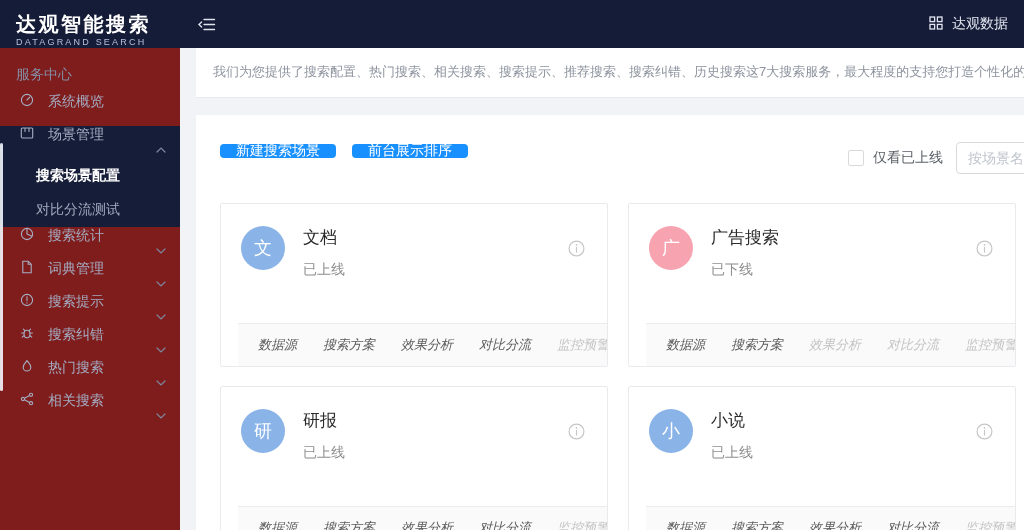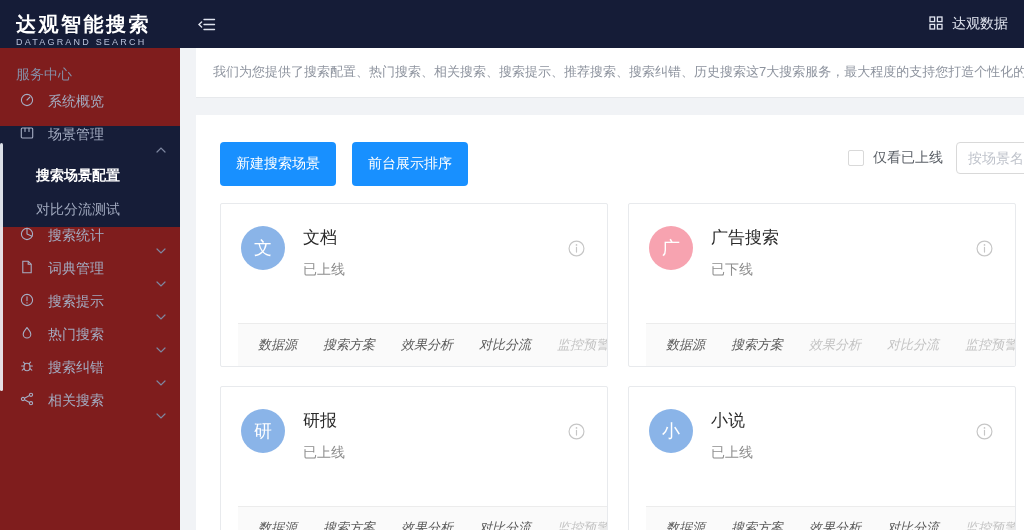--- a/index.html
+++ b/index.html
@@ -27,21 +27,21 @@
   .submenu-item { height:34px; display:flex; align-items:center; padding-left:36px; cursor:pointer; font-size:14px; color:#a3abc0; white-space:nowrap; }
   .submenu-item.active { color:#ffffff; font-weight:bold; }
 
   
   .content { position:absolute; left:180px; top:48px; width:844px; height:482px; background:#f1f3f6; }
   .banner { position:absolute; left:16px; top:0; width:860px; height:50px; background:#ffffff; border-bottom:1px solid #e7e9ec; padding:15px 0 0 17px; }
   .banner-text { color:#8d939e; font-size:13px; white-space:nowrap; overflow:hidden; }
   .panel { position:absolute; left:16px; top:67px; width:860px; height:520px; background:#ffffff; }
 
   .toolbar { position:relative; padding:27px 0 0 24px; height:59px; }
-  .btn-primary { display:inline-flex; align-items:center; justify-content:center; height:44px; padding:0 16px; background:#1890ff; color:#ffffff; font-size:14px; border:none; border-radius:4px; margin-right:12px; cursor:pointer; font-family:inherit; }
+  .btn-primary { display:inline-flex; align-items:center; justify-content:center; height:14px; padding:0 16px; background:#1890ff; color:#ffffff; font-size:14px; border:none; border-radius:4px; margin-right:12px; cursor:pointer; font-family:inherit; }
   .toolbar-right { position:absolute; left:652px; top:27px; height:32px; display:flex; align-items:center; }
   .checkbox { width:16px; height:16px; border:1px solid #d9d9d9; border-radius:2px; background:#fff; cursor:pointer; flex:0 0 auto; }
   .check-label { margin-left:9px; color:#5a5f66; font-size:14px; white-space:nowrap; cursor:pointer; }
   .scene-search-input { margin-left:13px; width:150px; height:32px; border:1px solid #d9d9d9; border-radius:4px; padding:0 11px; font-size:14px; color:#333; font-family:inherit; outline:none; }
   .scene-search-input::placeholder { color:#c0c4cc; }
 
   .cards-grid { margin:29px 0 0 24px; display:grid; grid-template-columns:388px 388px; grid-auto-rows:164px; gap:19px 20px; }
   .card { position:relative; background:#fff; border:1px solid #e8eaed; border-radius:2px; overflow:hidden; }
   .card-body { display:flex; padding:22px 20px 0 20px; }
   .avatar { width:44px; height:44px; border-radius:50%; color:#ffffff; font-size:18px; display:flex; align-items:center; justify-content:center; flex:0 0 auto; }
@@ -154,36 +154,36 @@
     <span class="mi-label">搜索提示</span>
     <span class="chev">
       <svg width="10" height="6" viewBox="0 0 10 6" fill="none" stroke="#7e87a0" stroke-width="1.2" stroke-linecap="round">
           <polyline points="1,1 5,5 9,1"></polyline>
         </svg>
     </span>
   </div>
 
   <div class="menu-item">
     <svg class="mi-icon" width="14" height="14" viewBox="0 0 14 14" fill="none" stroke="#a6aec4" stroke-width="1.1">
-      <path d="M7 1.6C5.8 3.8 3.2 5.2 3.2 8.2a3.8 3.8 0 0 0 7.6 0C10.8 5.2 8.2 3.8 7 1.6z" stroke-linejoin="round"></path>
-    </svg>
-    <span class="mi-label">热门搜索</span>
-    <span class="chev">
-      <svg width="10" height="6" viewBox="0 0 10 6" fill="none" stroke="#7e87a0" stroke-width="1.2" stroke-linecap="round">
-          <polyline points="1,1 5,5 9,1"></polyline>
-        </svg>
-    </span>
-  </div>
-
-  <div class="menu-item">
-    <svg class="mi-icon" width="14" height="14" viewBox="0 0 14 14" fill="none" stroke="#a6aec4" stroke-width="1.1">
       <ellipse cx="7" cy="8" rx="3" ry="3.8"></ellipse>
         <path d="M4.8 4.6 3.4 3.2 M9.2 4.6l1.4-1.4 M4 7H1.6 M4 9.6l-1.8 1.6 M10 7h2.4 M10 9.6l1.8 1.6" stroke-linecap="round"></path>
     </svg>
     <span class="mi-label">搜索纠错</span>
+    <span class="chev">
+      <svg width="10" height="6" viewBox="0 0 10 6" fill="none" stroke="#7e87a0" stroke-width="1.2" stroke-linecap="round">
+          <polyline points="1,1 5,5 9,1"></polyline>
+        </svg>
+    </span>
+  </div>
+
+  <div class="menu-item">
+    <svg class="mi-icon" width="14" height="14" viewBox="0 0 14 14" fill="none" stroke="#a6aec4" stroke-width="1.1">
+      <path d="M7 1.6C5.8 3.8 3.2 5.2 3.2 8.2a3.8 3.8 0 0 0 7.6 0C10.8 5.2 8.2 3.8 7 1.6z" stroke-linejoin="round"></path>
+    </svg>
+    <span class="mi-label">热门搜索</span>
     <span class="chev">
       <svg width="10" height="6" viewBox="0 0 10 6" fill="none" stroke="#7e87a0" stroke-width="1.2" stroke-linecap="round">
           <polyline points="1,1 5,5 9,1"></polyline>
         </svg>
     </span>
   </div>
 
   <div class="menu-item">
     <svg class="mi-icon" width="14" height="14" viewBox="0 0 14 14" fill="none" stroke="#a6aec4" stroke-width="1.1">
       <circle cx="3" cy="7" r="1.6"></circle>

